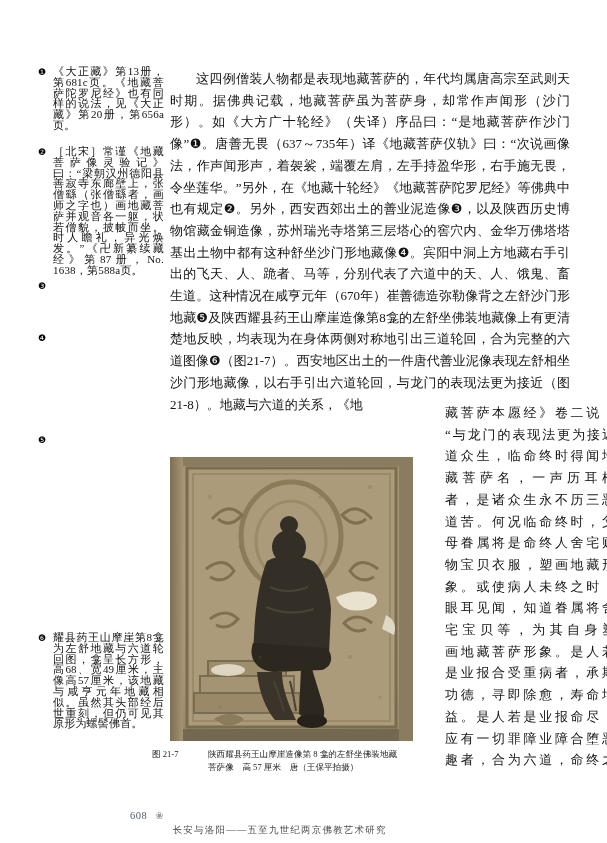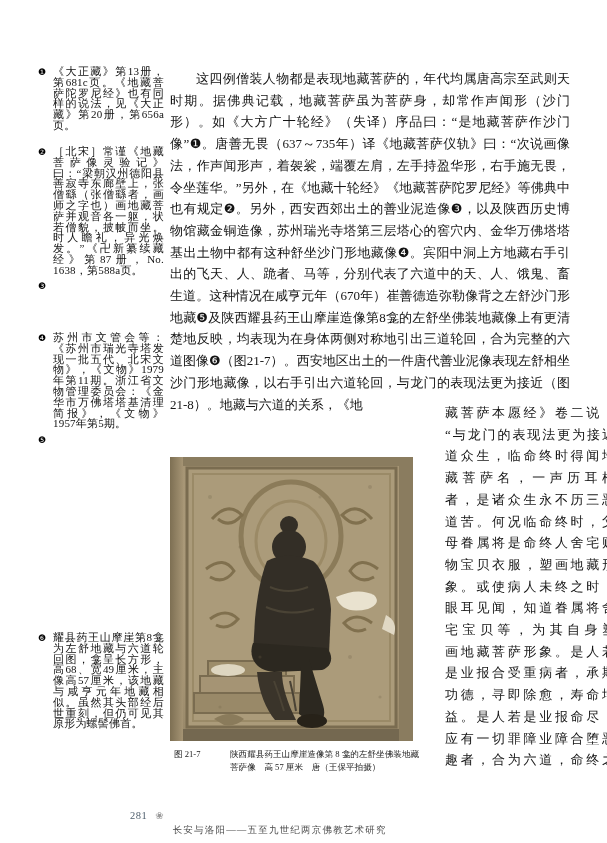--- a/index.html
+++ b/index.html
@@ -23,21 +23,21 @@
   }
   #right-column{position:absolute;left:400px;top:402px;width:170px;padding-left:45px;}
   .rline{
     font-size:13px;line-height:21.7px;color:#141414;
     text-align:justify;text-align-last:justify;white-space:nowrap;
   }
   
   #figure-wrap{position:absolute;left:170px;top:457px;width:243px;height:284px;}
   #figure-wrap svg{display:block;width:100%;height:100%;}
   #figure-caption{
-    position:absolute;left:174px;top:748px;width:252px;display:flex;
+    position:absolute;left:152px;top:748px;width:252px;display:flex;
     font-size:8.6px;line-height:13px;color:#222;
   }
   #figure-caption .cap-label{flex:0 0 40px;}
   #figure-caption .cap-text{flex:1;margin-left:16px;}
   
   #footer{position:absolute;left:130px;top:793px;display:flex;align-items:center;}
   #page-number{font-size:10.5px;color:#50606e;letter-spacing:0.5px;}
   #footer .ornament{font-size:10px;color:#9a9a9a;margin:0 9px 0 8px;}
   #footer-title{font-size:9.5px;color:#4c4c4c;letter-spacing:1.2px;margin-top:31px;}
 </style>
@@ -53,21 +53,20 @@
     </div>
     <div class="note" id="note-2">
       <span class="marker">❷</span>
       <span class="ntext">［北宋］常谨《地藏菩萨像灵验记》曰：“梁朝汉州德阳县善寂寺东廊壁上，张僧繇（张僧繇者，画师之字也）画地藏菩萨并观音各一躯，状若僧貌，披帔而坐。时人瞻礼，异光焕发。”《卍新纂续藏经》第87册，No. 1638，第588a页。</span>
     </div>
     <div class="note" id="note-3">
       <span class="marker">❸</span>
     </div>
     <div class="note" id="note-4">
       <span class="marker">❹</span>
-      <span class="ntext">苏州市文管会等：《苏州市瑞光寺塔发现一批五代、北宋文物》，《文物》1979年第11期。浙江省文物管理委员会：《金华市万佛塔塔基清理简报》，《文物》1957年第5期。</span>
     </div>
     <div class="note" id="note-5">
       <span class="marker">❺</span>
     </div>
     <div class="note" id="note-6">
       <span class="marker">❻</span>
       <span class="ntext">耀县药王山摩崖第8龛为左舒地藏与六道轮回图，龛呈长方形，高68、宽49厘米，主像高57厘米，该地藏与咸亨元年地藏相似。虽然其头部经后世重刻，但仍可见其原形为螺髻佛首。</span>
     </div>
   </div>
 
@@ -158,18 +157,18 @@
       </g>
     </svg>
   </div>
 
   <div id="figure-caption">
     <span class="cap-label">图 21-7</span>
     <span class="cap-text">陕西耀县药王山摩崖造像第 8 龛的左舒坐佛装地藏菩萨像　高 57 厘米　唐（王保平拍摄）</span>
   </div>
 
   <div id="footer">
-    <span id="page-number">281</span>
+    <span id="page-number">608</span>
     <span class="ornament">❀</span>
     <span id="footer-title">长安与洛阳——五至九世纪两京佛教艺术研究</span>
   </div>
 
 </div>
 
 </body></html>

